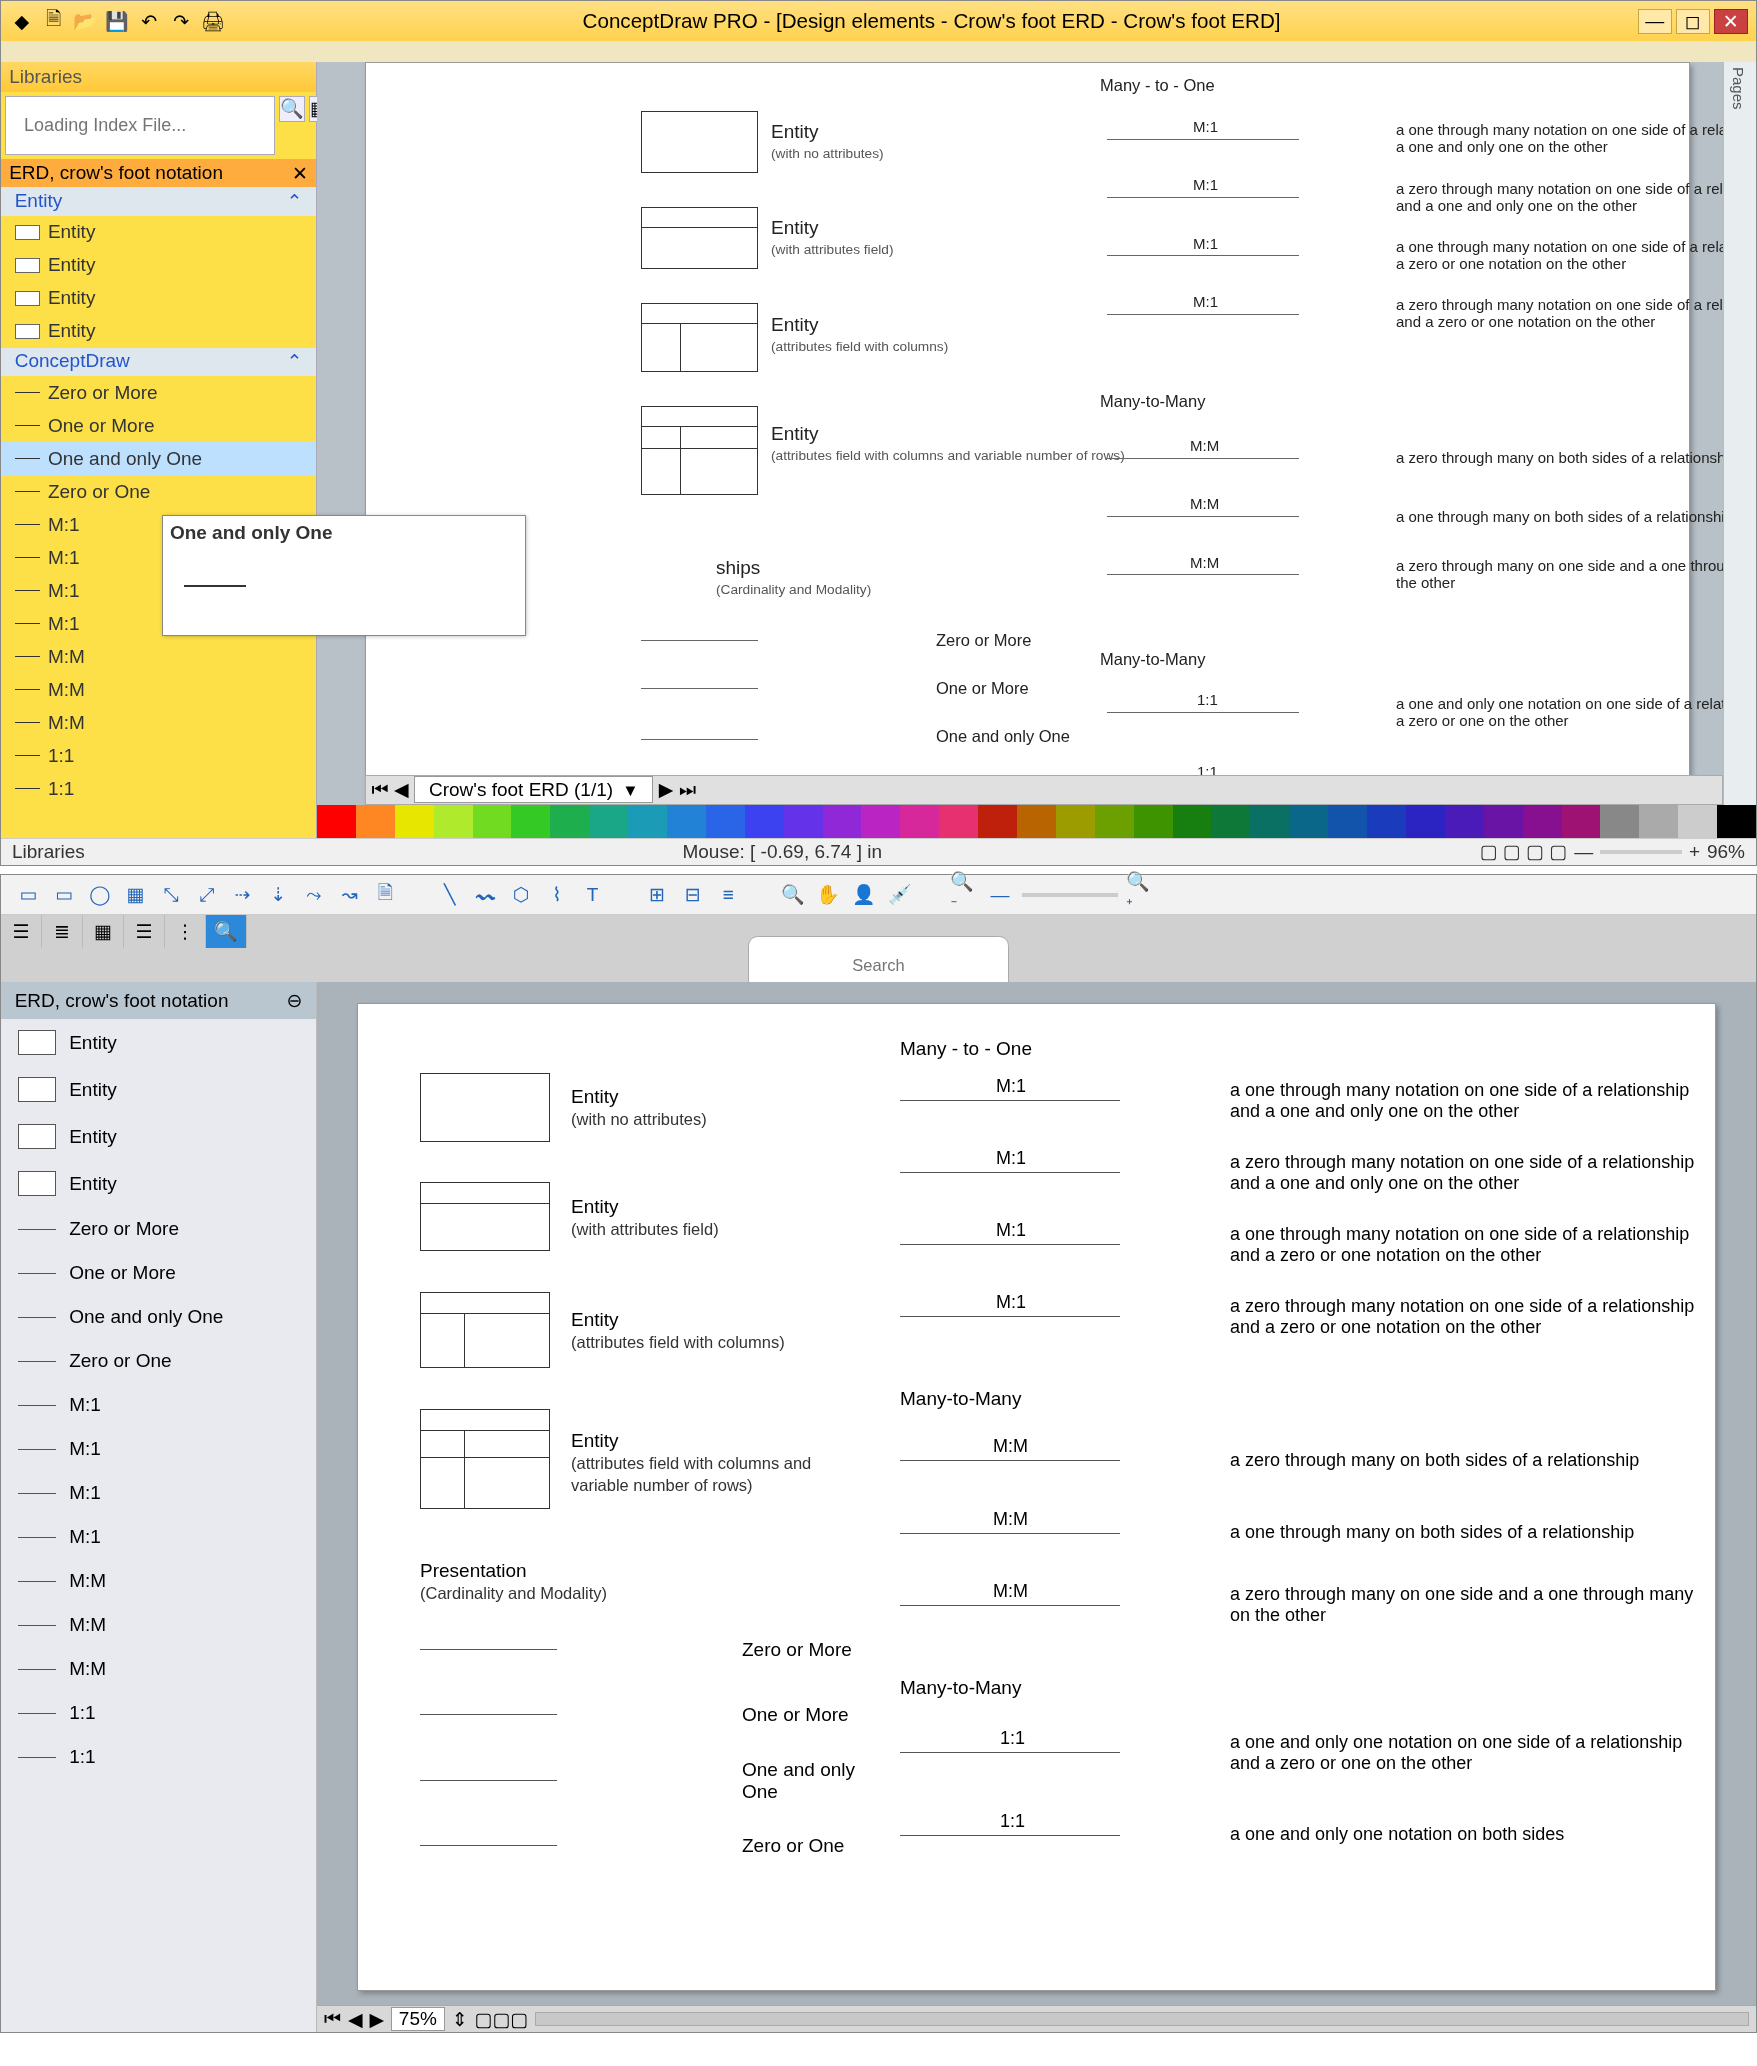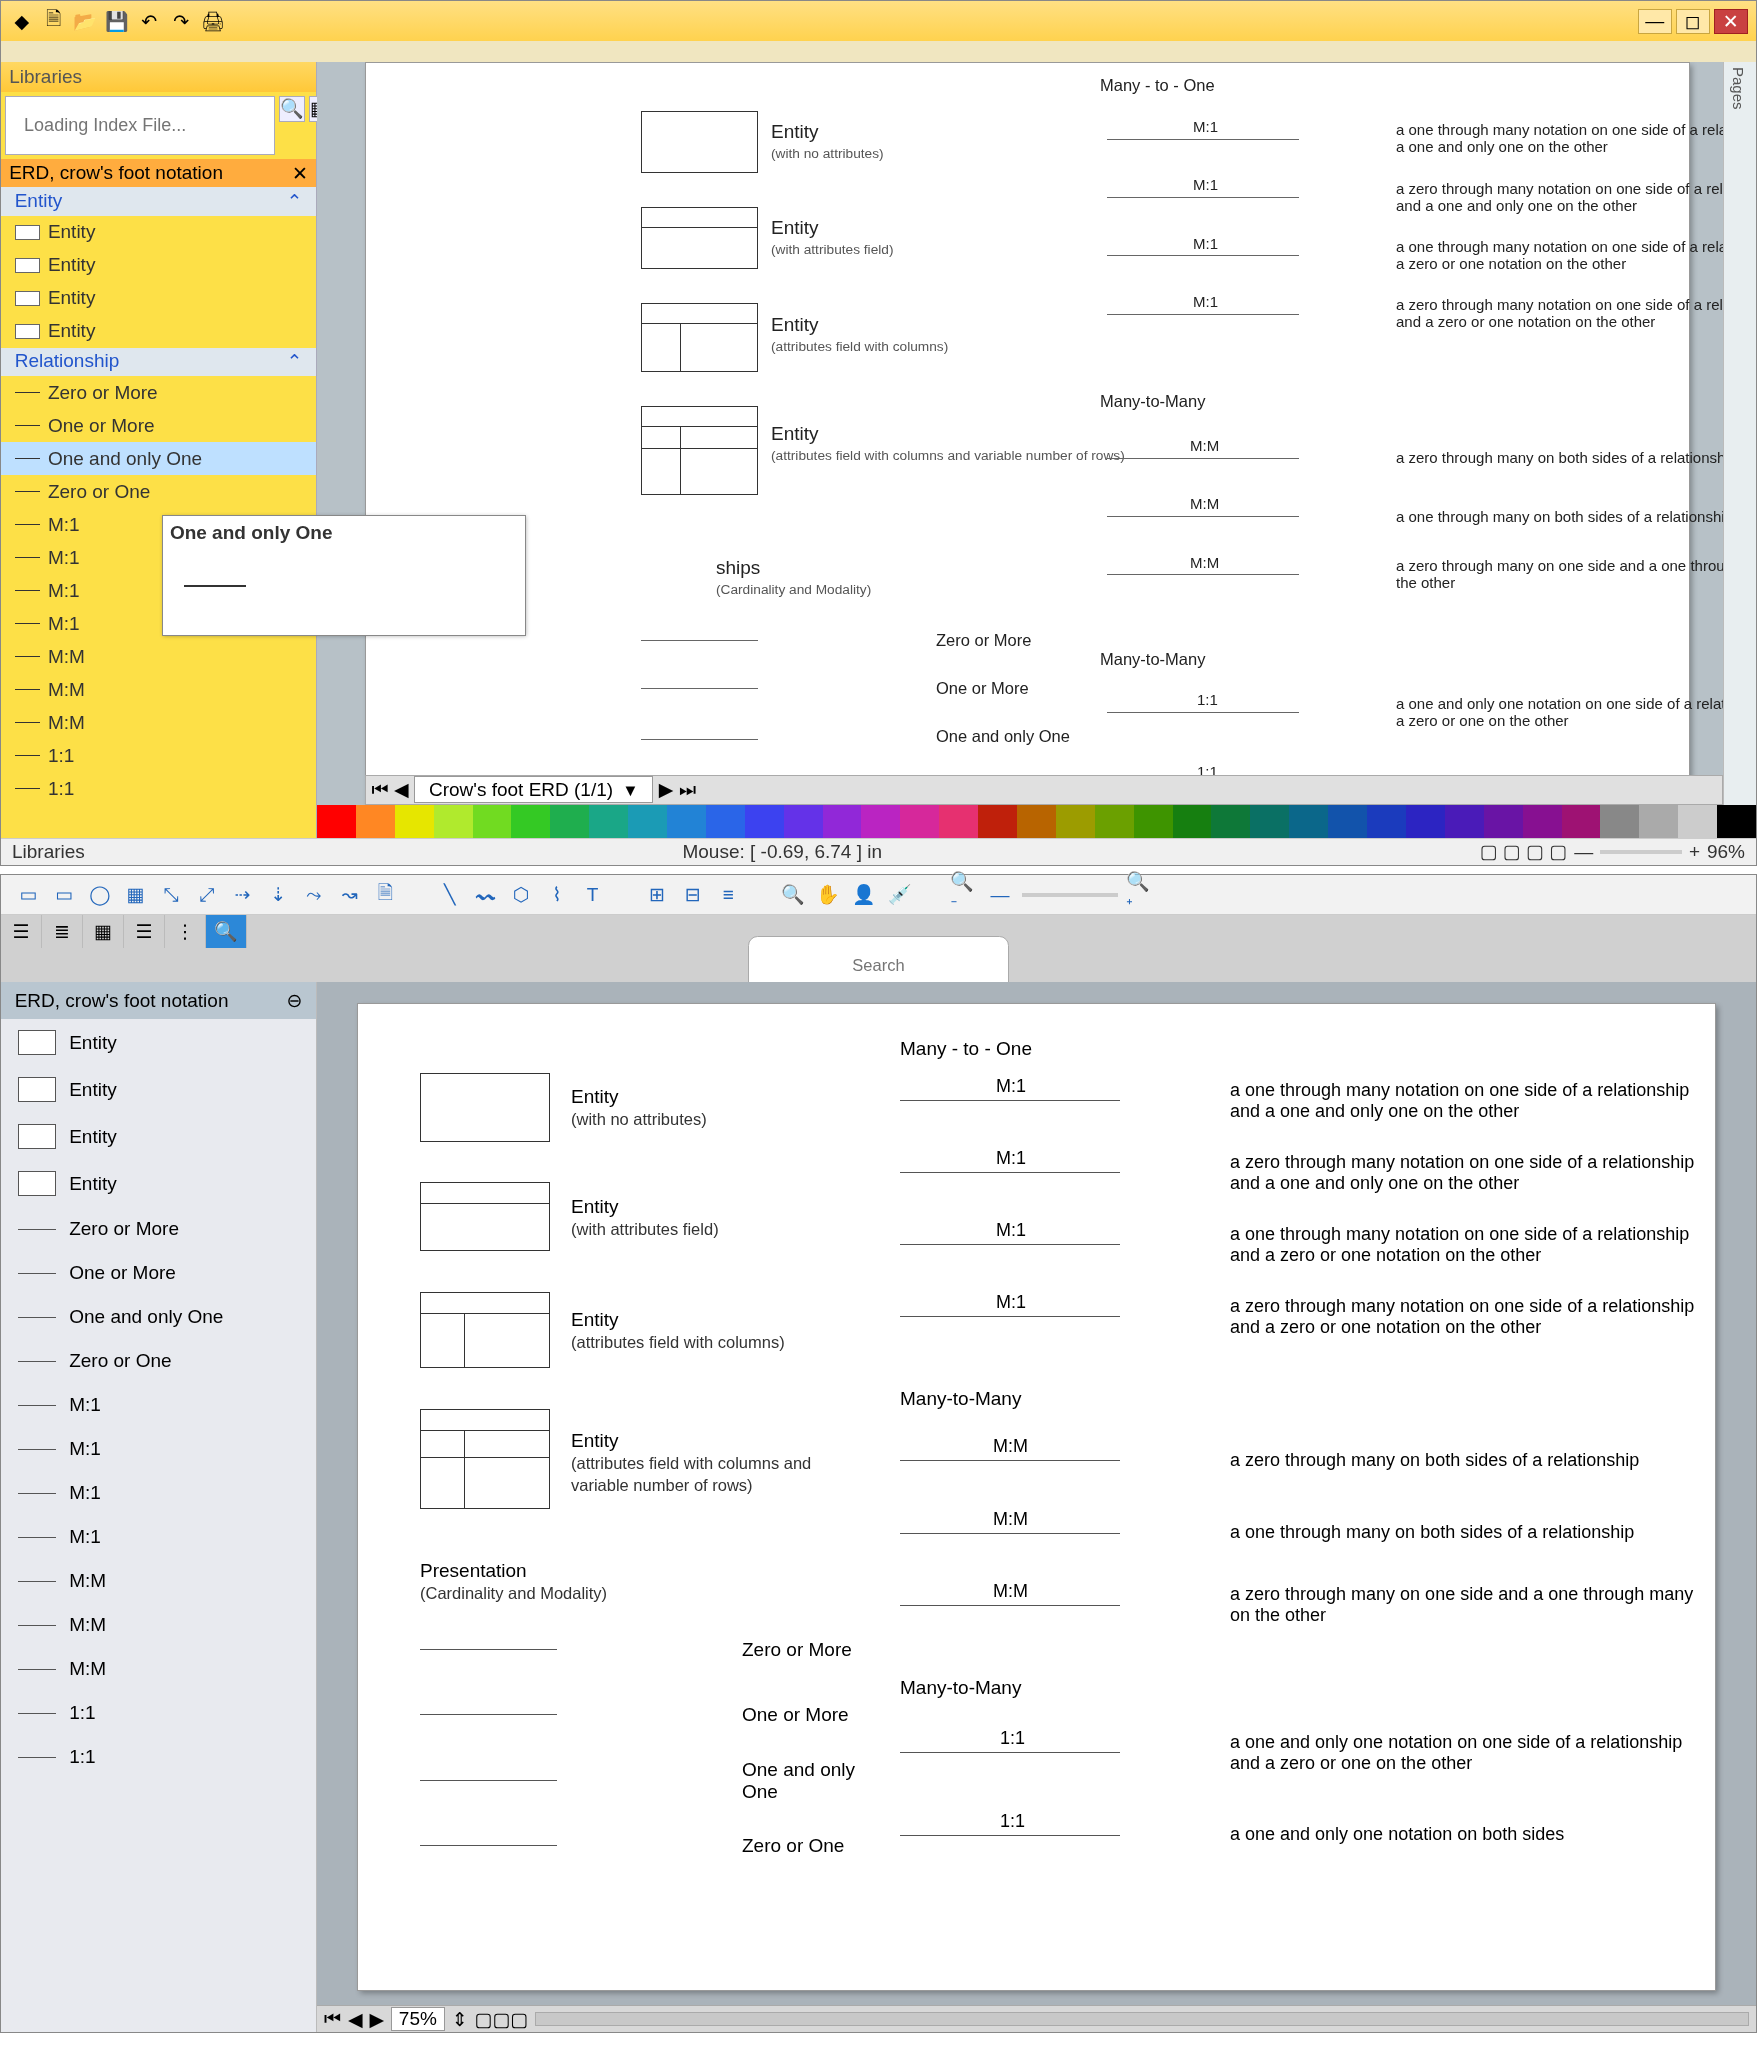--- a/index.html
+++ b/index.html
@@ -75,20 +75,21 @@
  <div class="tb">
   <div class="qat">
    <span>◆</span>
    <span>🗎</span>
    <span>📂</span>
    <span>💾</span>
    <span>↶</span>
    <span>↷</span>
    <span>🖨</span>
   </div>
+  <div class="title">ConceptDraw PRO - [Design elements - Crow's foot ERD - Crow's foot ERD]</div>
   <div class="wc">
    <span>—</span>
    <span>◻</span>
    <span class="cls">✕</span>
   </div>
  </div>
  <div class="bar2"></div>
 
  <div class="main">
 
@@ -117,21 +118,21 @@
         </div>
    <div class="it">
           <span class="ico"></span>
           <span>Entity</span>
         </div>
    <div class="it">
           <span class="ico"></span>
           <span>Entity</span>
         </div>
    <div class="sub" style="display:flex;justify-content:space-between">
-          <span>Relationship</span>
+          <span>ConceptDraw</span>
           <span>⌃</span>
         </div>
    <div class="it">
           <span class="line"></span>
           <span>Zero or More</span>
         </div>
    <div class="it">
           <span class="line"></span>
           <span>One or More</span>
         </div>

